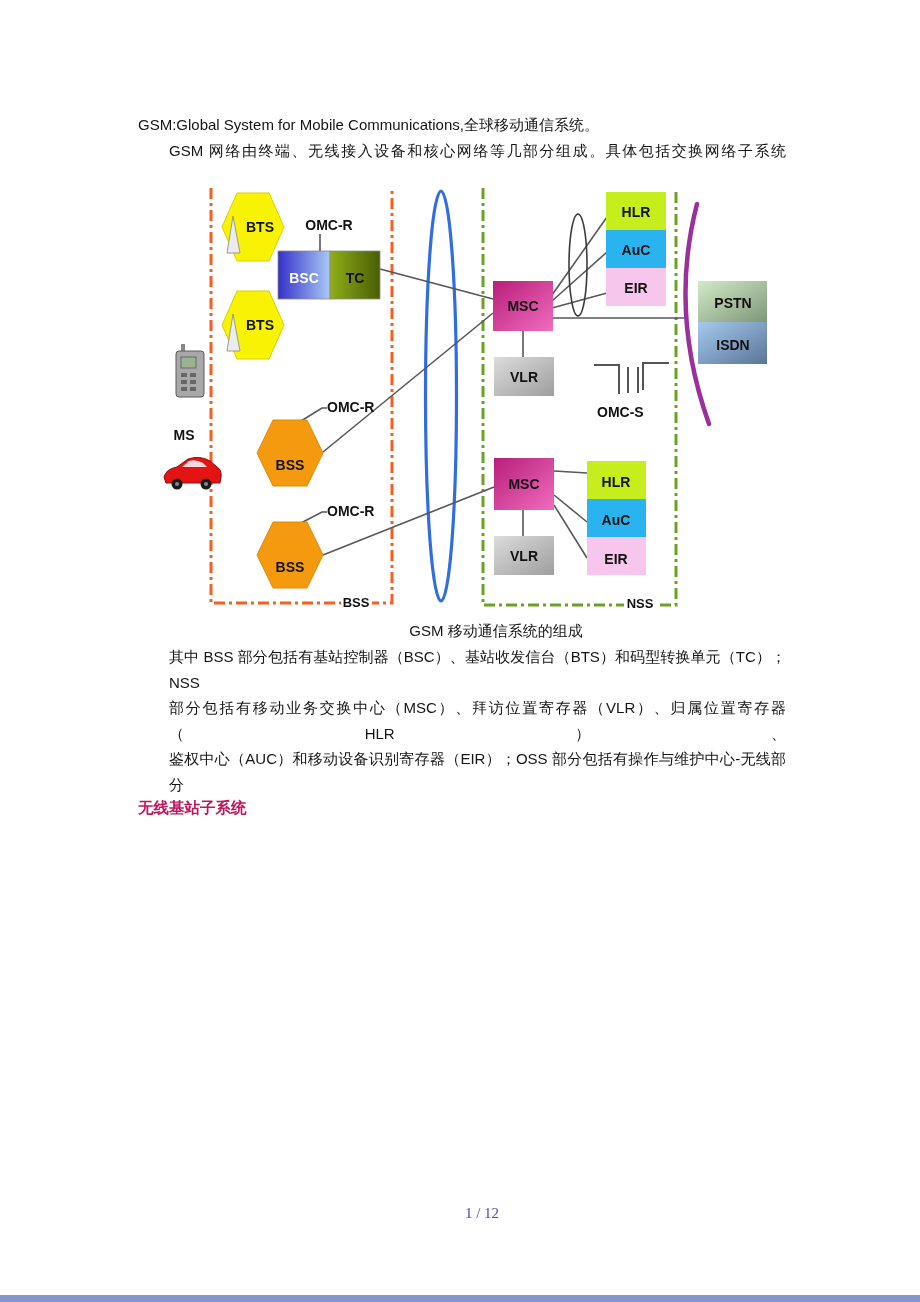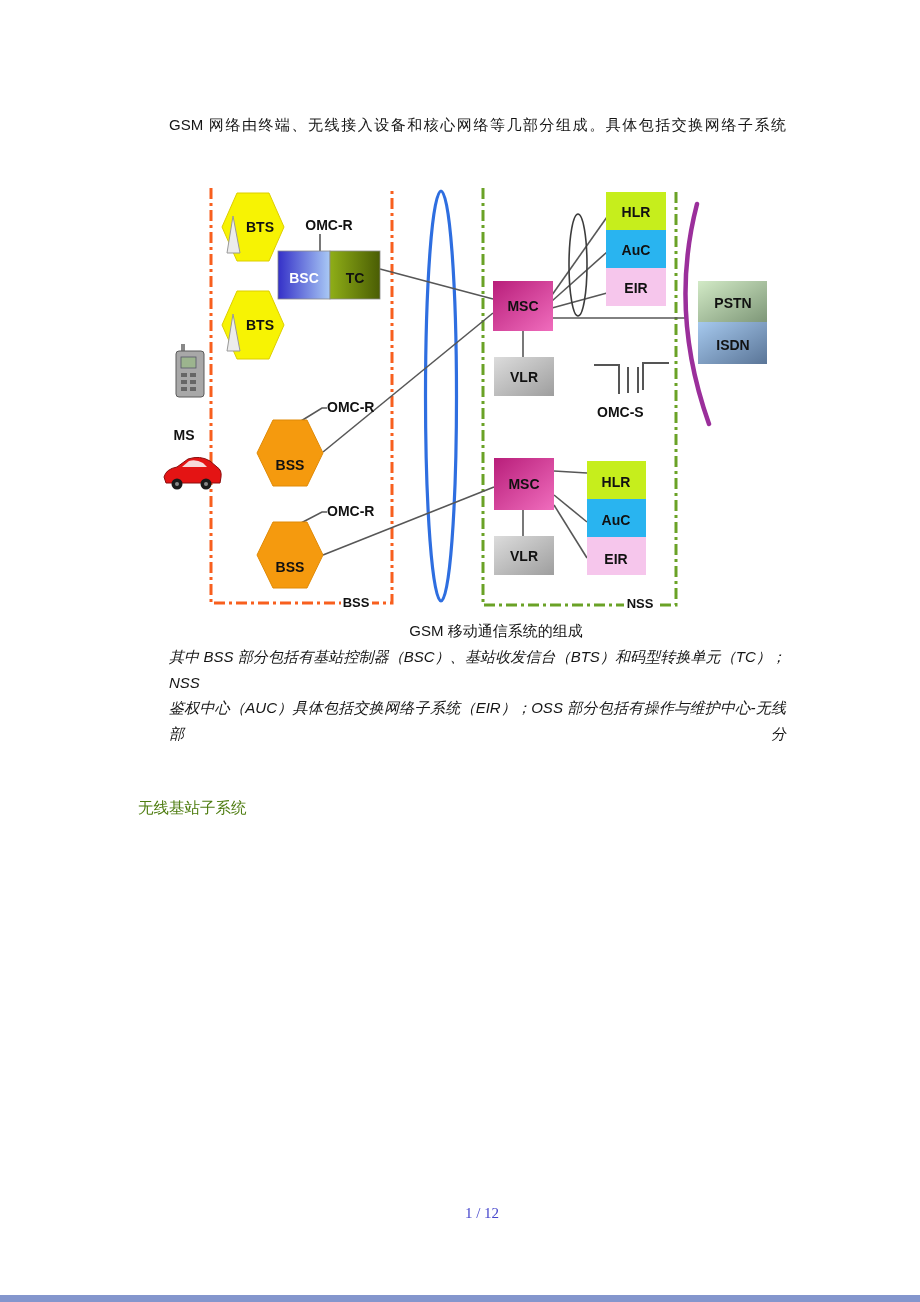--- a/index.html
+++ b/index.html
@@ -2,21 +2,21 @@
 <html><head>
 <meta charset="utf-8">
 <style>
   html,body{margin:0;padding:0;background:#fff;}
   .page{position:relative;width:920px;height:1302px;background:#ffffff;overflow:hidden;
         font-family:"Liberation Sans",sans-serif;color:#111;}
   .textblock{position:absolute;left:138px;width:648px;font-size:15px;line-height:25.5px;color:#151515;}
   .tline{white-space:nowrap;}
   .tline.stretch{white-space:normal;text-align:justify;text-align-last:justify;margin-left:31px;}
   .caption{position:absolute;left:0;width:920px;top:622px;text-align:center;font-size:15px;color:#151515;padding-left:36px;}
-  .heading{position:absolute;left:138px;top:798px;font-size:15.5px;font-weight:400;color:#4d7c0f;}
+  .heading{position:absolute;left:138px;top:798px;font-size:15.5px;font-weight:700;color:#be185d;}
   .footer{position:absolute;left:0;width:920px;top:1205px;text-align:center;
           font-family:"Liberation Serif",serif;font-size:15px;color:#4646cc;padding-left:22px;}
   .edge-strip{position:absolute;left:0;right:0;bottom:0;height:7px;background:#8496cd;}
   svg{position:absolute;left:0;top:183px;}
   .lbl{font-family:"Liberation Sans",sans-serif;font-size:14px;font-weight:700;fill:#111;}
   .lblw{fill:#ffffff;}
   .lbls{font-size:13px;}
   .conn{stroke:#575757;stroke-width:1.6;fill:none;}
   .border-bss{stroke:#f85f1e;stroke-width:3;fill:none;stroke-dasharray:11 4 3 4;}
   .border-nss{stroke:#6aa226;stroke-width:3;fill:none;stroke-dasharray:11 4 3 4;}
@@ -26,20 +26,21 @@
   .bts{fill:#f7f303;stroke:#ddce00;stroke-width:1;}
   .bsshex{fill:#f59a0e;stroke:#e08a06;stroke-width:1;}
   .omcs{stroke:#555;stroke-width:2;fill:none;}
 </style>
 </head>
 <body>
 
 <div class="page">
 
   <div class="textblock" style="top:112px;">
+    <div class="tline">GSM:Global System for Mobile Communications,全球移动通信系统。</div>
     <div class="tline stretch">GSM 网络由终端、无线接入设备和核心网络等几部分组成。具体包括交换网络子系统</div>
   </div>
 
   <svg width="920" height="437" viewBox="0 183 920 437">
     <defs>
       <linearGradient id="gBSC" x1="0" y1="0" x2="1" y2="0">
         <stop offset="0" stop-color="#3430c8"></stop>
           <stop offset="1" stop-color="#a9c9f5"></stop>
       </linearGradient>
       <linearGradient id="gTC" x1="0" y1="0" x2="1" y2="0">
@@ -168,23 +169,24 @@
     <text class="lbl" x="733" y="350" text-anchor="middle">ISDN</text>
 
     <rect x="341" y="595" width="31" height="14" fill="#ffffff"></rect>
     <text class="lbl lbls" x="356" y="607" text-anchor="middle">BSS</text>
     <rect x="624" y="596" width="32" height="14" fill="#ffffff"></rect>
     <text class="lbl lbls" x="640" y="608" text-anchor="middle">NSS</text>
   </svg>
 
   <div class="caption">GSM 移动通信系统的组成</div>
 
-  <div class="textblock" style="top:644px;font-style:italic;">
+  <div class="textblock" style="top:644px;">
     <div class="tline stretch">其中 BSS 部分包括有基站控制器（BSC）、基站收发信台（BTS）和码型转换单元（TC）；NSS</div>
-    <div class="tline stretch">鉴权中心（AUC）具体包括交换网络子系统（EIR）；OSS 部分包括有操作与维护中心-无线部分</div>
+    <div class="tline stretch">部分包括有移动业务交换中心（MSC）、拜访位置寄存器（VLR）、归属位置寄存器（HLR）、</div>
+    <div class="tline stretch">鉴权中心（AUC）和移动设备识别寄存器（EIR）；OSS 部分包括有操作与维护中心-无线部分</div>
   </div>
 
   <div class="heading">无线基站子系统</div>
 
   <div class="footer">1 / 12</div>
 
   <div class="edge-strip"></div>
 
 </div>
 

